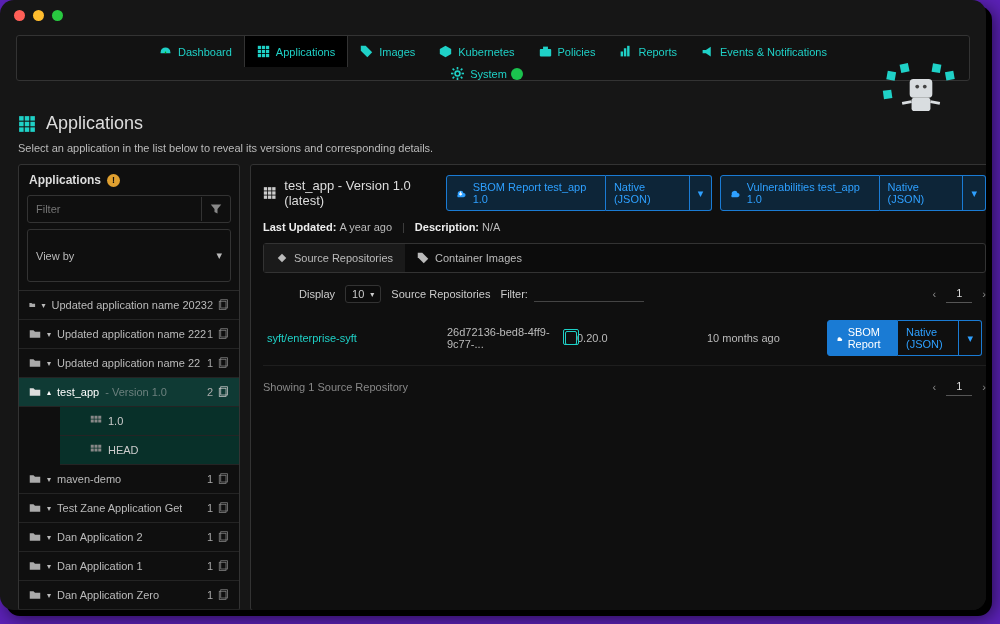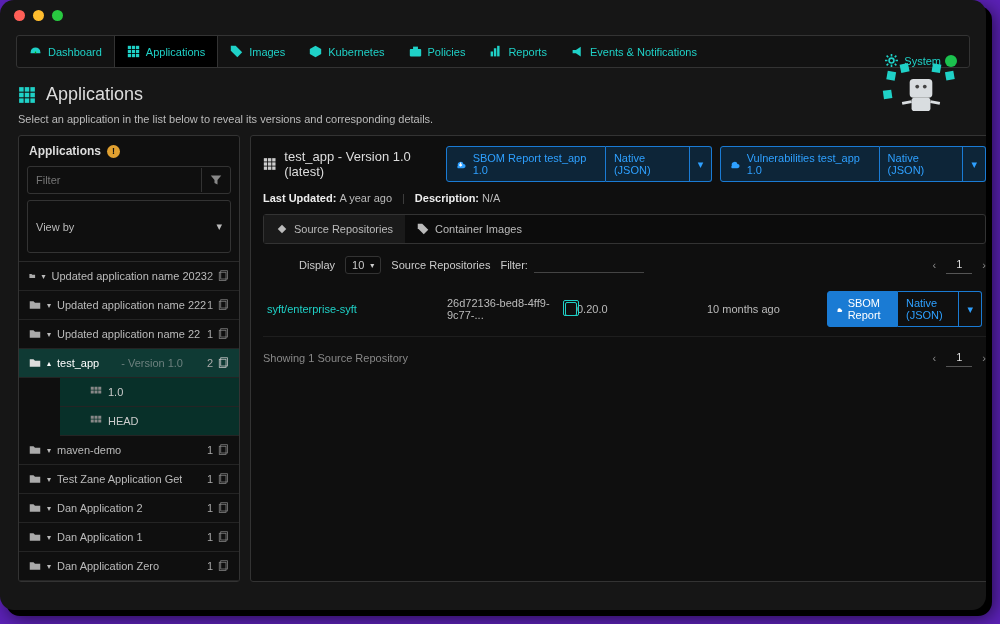--- a/index.html
+++ b/index.html
@@ -2,21 +2,21 @@
 <html><head>
 <meta charset="utf-8">
 <style>
   * { margin:0; padding:0; box-sizing:border-box; }
   html, body { width:1000px; height:624px; background:#5b21b6; font-family:Helvetica,Arial,sans-serif; font-size:11px; color:#ccc; overflow:hidden; }
   .frame { position:absolute; top:0; left:0; right:14px; bottom:14px; background:#161616; border-radius:14px; box-shadow:6px 6px 0 #000, 8px 8px 18px rgba(0,0,0,.6); overflow:hidden; }
   .titlebar { display:flex; align-items:center; gap:8px; padding:10px 14px; }
   .dot { width:11px; height:11px; border-radius:50%; }
   .dot.red{background:#ff5f57}.dot.yellow{background:#ffbd2e}.dot.green{background:#28c840}
 
-  .navbar { display:flex; align-items:flex-end; justify-content:space-between; margin:4px 16px 0 16px; border:1px solid #333; border-radius:3px; background:#121212; }
+  .navbar { display:flex; align-items:center; justify-content:space-between; margin:4px 16px 16px 16px; border:1px solid #333; border-radius:3px; background:#121212;flex-direction:column; }
   .navleft { display:flex; }
   .navitem { display:flex; align-items:center; gap:6px; padding:9px 12px; color:#1fd1c7; cursor:pointer; }
   .navitem.active { background:#000; border:1px solid #333; border-top:none; border-bottom:none; }
   .navitem .ic { width:13px; height:13px; display:inline-flex; align-items:center; justify-content:center; }
   .navright { display:flex; align-items:center; gap:4px; padding-right:12px; color:#1fd1c7; }
   .statusdot{width:12px;height:12px;border-radius:50%;background:#1bc24e;display:inline-block}
 
   .body { padding:16px 18px 0 18px; }
   .pagetitle { display:flex; align-items:center; gap:10px; font-size:18px; color:#ddd; }
   .subtitle { margin-top:8px; color:#bbb; font-size:11px; }
@@ -28,21 +28,21 @@
   .filterrow { display:flex; align-items:center; margin:0 8px 6px 8px; border:1px solid #333; border-radius:3px;}
   .filterrow input{ flex:1; background:transparent; border:none; outline:none; color:#aaa; padding:7px 8px; font-size:11px;}
   .filtericon{ padding:6px 8px; border-left:1px solid #333; color:#888;}
   .viewby { display:flex; align-items:center; justify-content:space-between; margin:0 8px 8px 8px; border:1px solid #333; border-radius:3px; padding:19px 8px; color:#bbb;}
   .applist { border-top:1px solid #2a2a2a; flex:1; overflow:hidden; }
   .approw { display:flex; align-items:center; justify-content:space-between; padding:8px 10px; border-bottom:1px solid #242424; cursor:pointer; color:#bbb; font-size:11px;}
   .approw .rlabel { display:flex; align-items:center; gap:6px; overflow:hidden; white-space:nowrap; }
   .approw .count { display:flex; align-items:center; gap:4px; color:#aaa;}
   .approw.selected { background:#0f3a34; color:#fff; }
   .approw.child { padding-left:30px; background:#083029; color:#ccc;margin-left:41px;}
-  .approw .version { color:#6c807e; margin-left:16px;}
+  .approw .version { color:#6c807e; margin-left:0;}
   .copyic, .folderic, .caretic, .gridic { width:12px;height:12px; }
 
   .main { flex:1; border:1px solid #333; border-radius:3px; background:#0f0f0f; min-height:402px; padding:10px 12px; position:relative;}
   .mainhdr { display:flex; align-items:center; justify-content:space-between; }
   .mh-left { display:flex; align-items:center; gap:8px; font-size:13px; color:#ddd;}
   .btngrp { display:flex; }
   .btn { display:flex; align-items:center; gap:6px; padding:5px 8px; border:1px solid #1a7bd4; color:#2ea0ff; background:#0d2538; font-size:11px; cursor:pointer;}
   .btn + .btn { border-left:none; }
   .btn.first{border-radius:3px 0 0 3px}.btn.last{border-radius:0 3px 3px 0}
   .btngroups { display:flex; gap:8px; }

